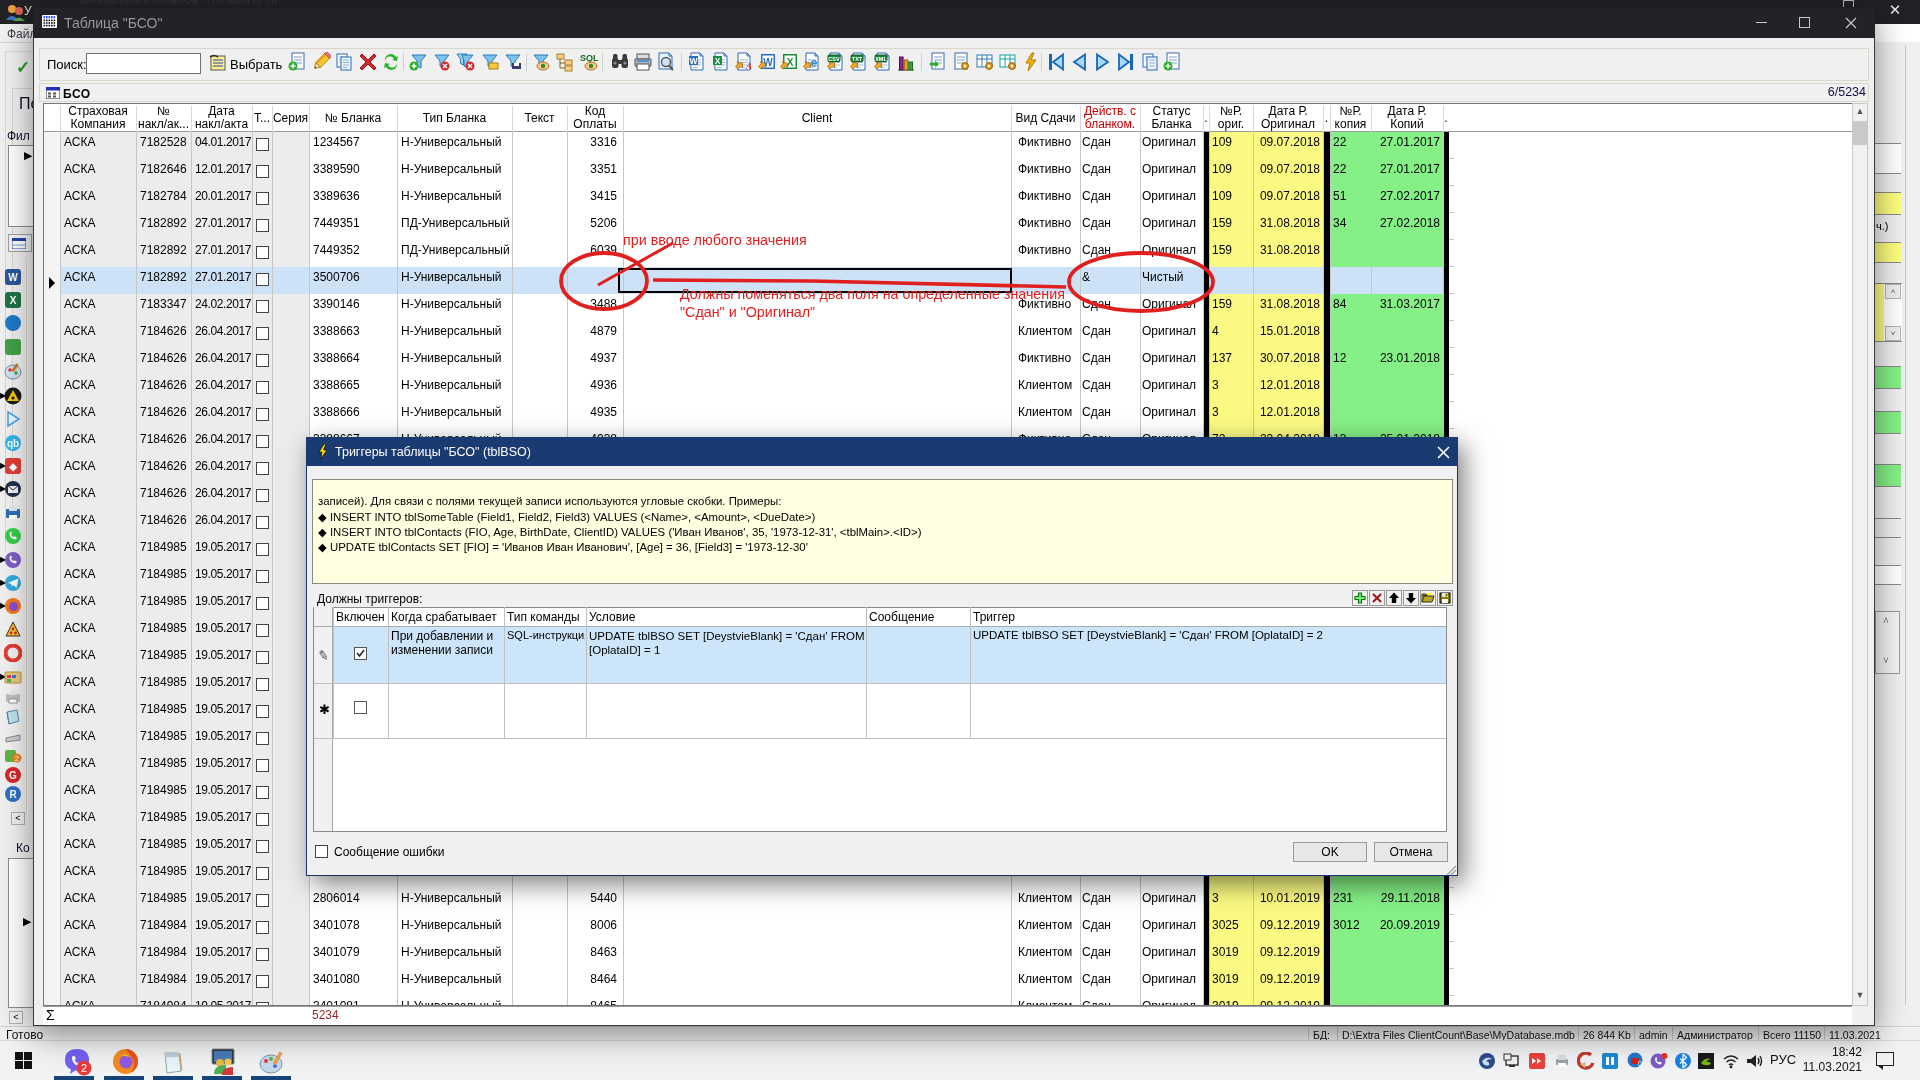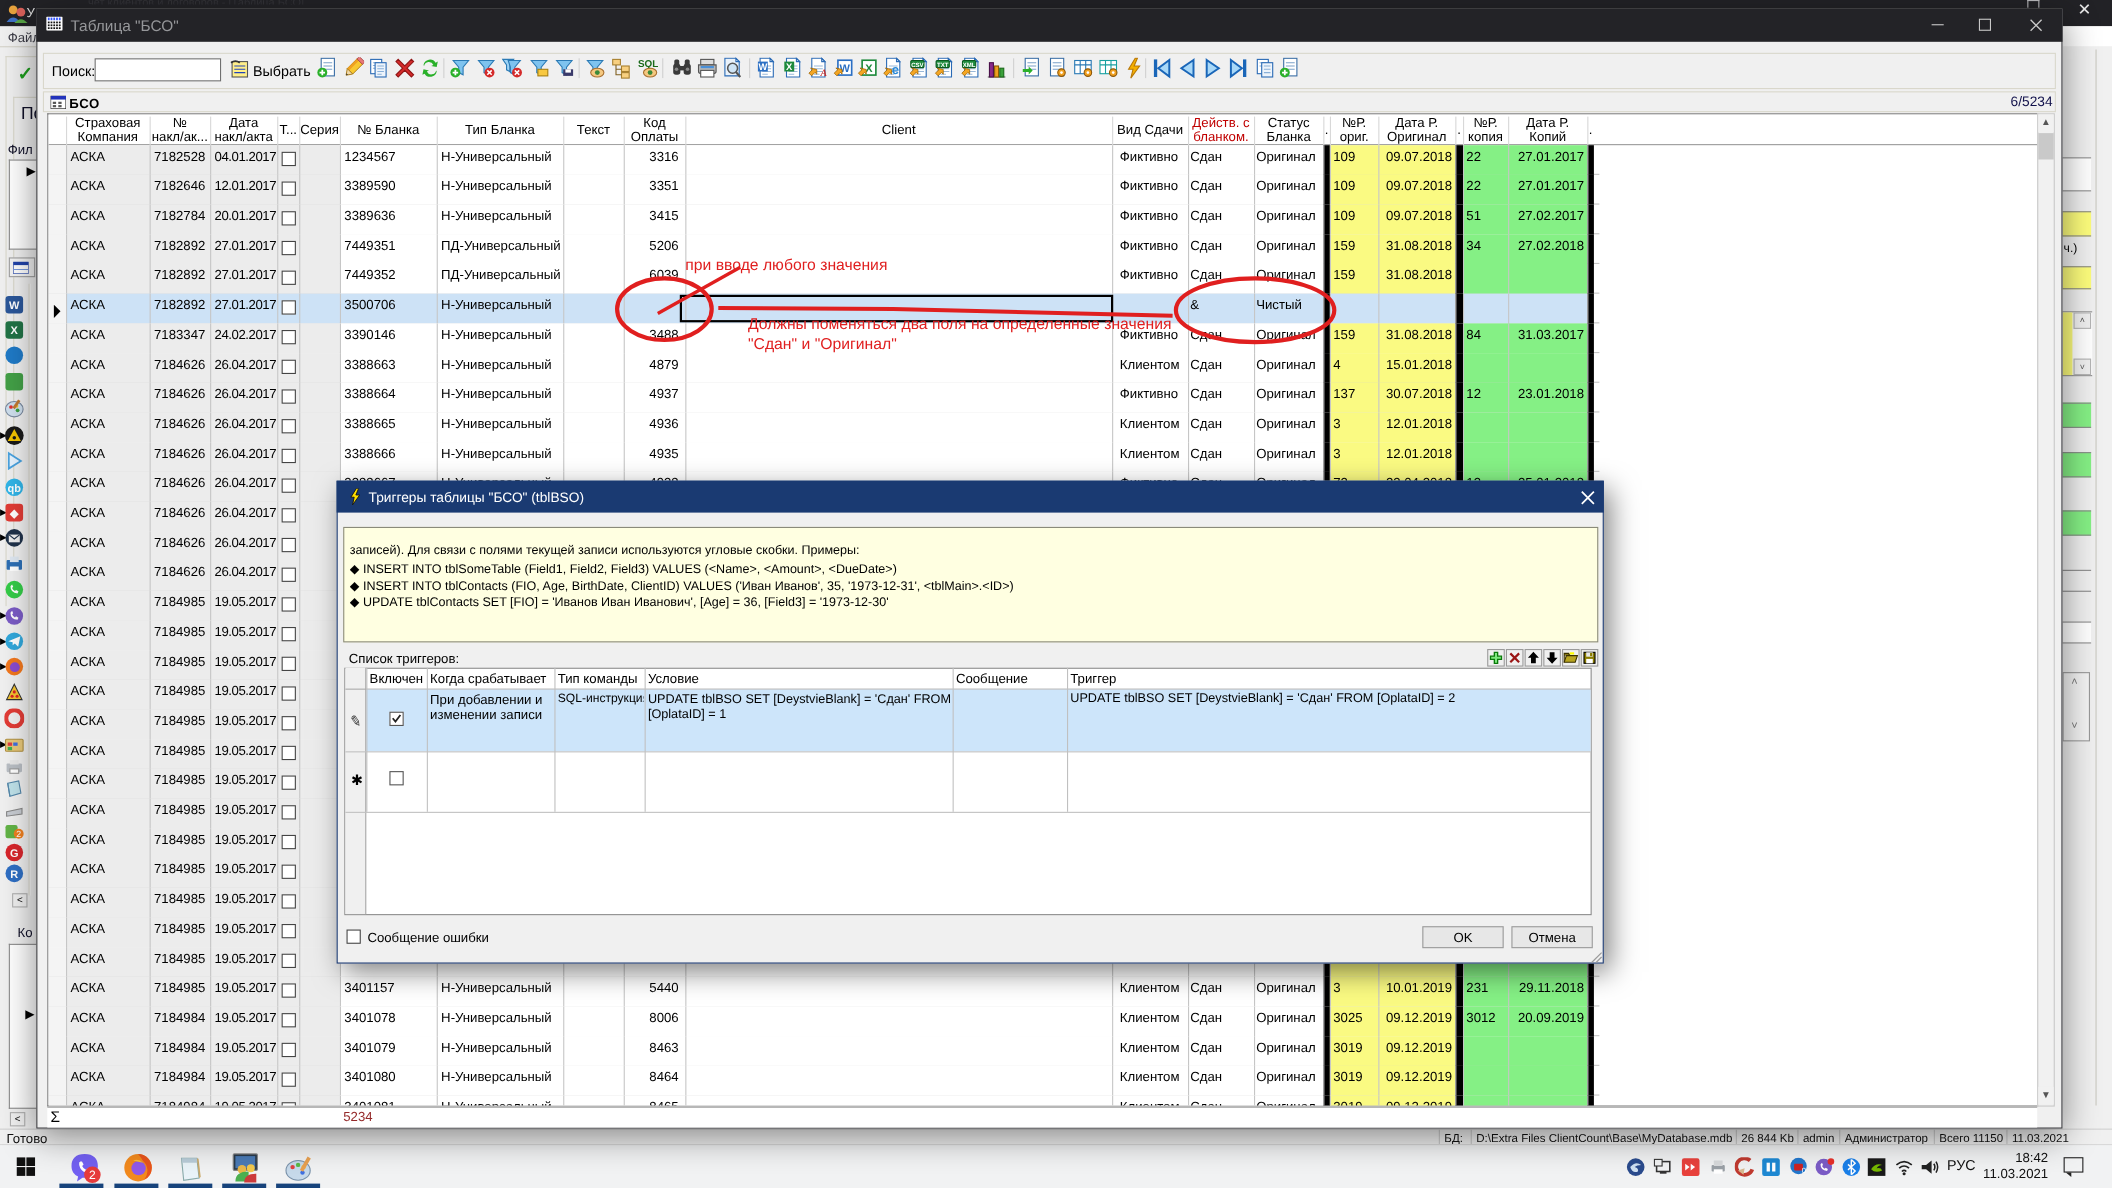--- a/index.html
+++ b/index.html
@@ -1772,21 +1772,21 @@
 <div class="abs" style="left:1159px;top:784px;width:1px;height:27px;background:#c6c6c6;"></div>
 <div class="abs" style="left:1165px;top:784px;width:1px;height:27px;background:#c6c6c6;"></div>
 <div class="abs" style="left:1209px;top:784px;width:1px;height:27px;background:#c6c6c6;"></div>
 <div class="abs" style="left:1279px;top:784px;width:1px;height:27px;background:#c6c6c6;"></div>
 <div class="abs" style="left:1286px;top:784px;width:1px;height:27px;background:#c6c6c6;"></div>
 <div class="abs" style="left:1327px;top:784px;width:1px;height:27px;background:#c6c6c6;"></div>
 <div class="abs" style="left:1399px;top:784px;width:1px;height:27px;background:#c6c6c6;"></div>
 <div class="abs" style="left:16px;top:787px;width:76px;height:16px;font-size:12px;color:#000;overflow:hidden;white-space:nowrap;padding-left:4px;">АСКА</div>
 <div class="abs" style="left:92px;top:787px;width:55px;height:16px;font-size:12px;color:#000;overflow:hidden;white-space:nowrap;padding-left:4px;">7184985</div>
 <div class="abs" style="left:147px;top:787px;width:61px;height:16px;font-size:12px;color:#000;overflow:hidden;white-space:nowrap;padding-left:4px;letter-spacing:-0.4px;">19.05.2017</div>
-<div class="abs" style="left:265px;top:787px;width:88px;height:16px;font-size:12px;color:#000;overflow:hidden;white-space:nowrap;padding-left:4px;">3401157</div>
+<div class="abs" style="left:265px;top:787px;width:88px;height:16px;font-size:12px;color:#000;overflow:hidden;white-space:nowrap;padding-left:4px;">2806014</div>
 <div class="abs" style="left:353px;top:787px;width:115px;height:16px;font-size:12px;color:#000;overflow:hidden;white-space:nowrap;padding-left:4px;">Н-Универсальный</div>
 <div class="abs" style="left:523px;top:787px;width:56px;height:16px;font-size:12px;color:#000;overflow:hidden;white-space:nowrap;padding-right:6px;text-align:right;">5440</div>
 <div class="abs" style="left:967px;top:787px;width:69px;height:16px;font-size:12px;color:#000;overflow:hidden;white-space:nowrap;padding-left:7px;">Клиентом</div>
 <div class="abs" style="left:1036px;top:787px;width:60px;height:16px;font-size:12px;color:#000;overflow:hidden;white-space:nowrap;padding-left:2px;">Сдан</div>
 <div class="abs" style="left:1096px;top:787px;width:63px;height:16px;font-size:12px;color:#000;overflow:hidden;white-space:nowrap;padding-left:2px;">Оригинал</div>
 <div class="abs" style="left:1165px;top:787px;width:44px;height:16px;font-size:12px;color:#000;overflow:hidden;white-space:nowrap;padding-left:3px;">3</div>
 <div class="abs" style="left:1209px;top:787px;width:70px;height:16px;font-size:12px;color:#000;overflow:hidden;white-space:nowrap;padding-right:3px;text-align:right;">10.01.2019</div>
 <div class="abs" style="left:1286px;top:787px;width:41px;height:16px;font-size:12px;color:#000;overflow:hidden;white-space:nowrap;padding-left:3px;">231</div>
 <div class="abs" style="left:1327px;top:787px;width:72px;height:16px;font-size:12px;color:#000;overflow:hidden;white-space:nowrap;padding-right:3px;text-align:right;">29.11.2018</div>
 <div class="abs" style="left:212px;top:790px;width:13px;height:13px;background:#fff;border:1px solid #444;"></div>
@@ -1971,21 +1971,21 @@
     </svg>
 <div class="abs" style="left:335px;top:445px;color:#fff;font-size:12.5px;">Триггеры таблицы "БСО" (tblBSO)</div>
 <svg class="abs" style="left:1437px;top:446px;" width="13" height="13" viewBox="0 0 13 13">
 <path d="M1 1 L12 12 M12 1 L1 12" stroke="#fff" stroke-width="1.6"></path>
     </svg>
 <div class="abs" style="left:312px;top:479px;width:1141px;height:105px;background:#ffffe1;border:1px solid #8a8a7a;"></div>
 <div class="abs" style="left:318px;top:495px;width:1133px;height:15px;font-size:11.4px;color:#000;white-space:nowrap;overflow:hidden;">записей). Для связи с полями текущей записи используются угловые скобки. Примеры:</div>
 <div class="abs" style="left:318px;top:510px;width:1133px;height:15px;font-size:11.4px;color:#000;white-space:nowrap;overflow:hidden;">◆ INSERT INTO tblSomeTable (Field1, Field2, Field3) VALUES (&lt;Name&gt;, &lt;Amount&gt;, &lt;DueDate&gt;)</div>
 <div class="abs" style="left:318px;top:525px;width:1133px;height:15px;font-size:11.4px;color:#000;white-space:nowrap;overflow:hidden;">◆ INSERT INTO tblContacts (FIO, Age, BirthDate, ClientID) VALUES ('Иван Иванов', 35, '1973-12-31', &lt;tblMain&gt;.&lt;ID&gt;)</div>
 <div class="abs" style="left:318px;top:540px;width:1133px;height:15px;font-size:11.4px;color:#000;white-space:nowrap;overflow:hidden;">◆ UPDATE tblContacts SET [FIO] = 'Иванов Иван Иванович', [Age] = 36, [Field3] = '1973-12-30'</div>
-<div class="abs" style="left:317px;top:592px;font-size:12px;color:#000;">Список триггеров:</div>
+<div class="abs" style="left:317px;top:592px;font-size:12px;color:#000;">Должны триггеров:</div>
 <div class="abs" style="left:1352px;top:590px;width:16px;height:16px;background:#f0f0f0;border:1px solid #9a9a9a;"><svg width="14" height="14" viewBox="0 0 14 14">
         <path d="M5.5 2 H8.5 V5.5 H12 V8.5 H8.5 V12 H5.5 V8.5 H2 V5.5 H5.5 Z" fill="#7de87d" stroke="#0a7a0a" stroke-width="1.2"></path>
       </svg></div>
 <div class="abs" style="left:1369px;top:590px;width:16px;height:16px;background:#f0f0f0;border:1px solid #9a9a9a;"><svg width="14" height="14" viewBox="0 0 14 14">
         <path d="M3 3 L11 11 M11 3 L3 11" stroke="#9a1515" stroke-width="2"></path>
       </svg></div>
 <div class="abs" style="left:1386px;top:590px;width:16px;height:16px;background:#f0f0f0;border:1px solid #9a9a9a;"><svg width="14" height="14" viewBox="0 0 14 14">
         <path d="M7 1.5 L12 7 H9.2 V12 H4.8 V7 H2 Z" fill="#000"></path>
       </svg></div>
 <div class="abs" style="left:1403px;top:590px;width:16px;height:16px;background:#f0f0f0;border:1px solid #9a9a9a;"><svg width="14" height="14" viewBox="0 0 14 14">

